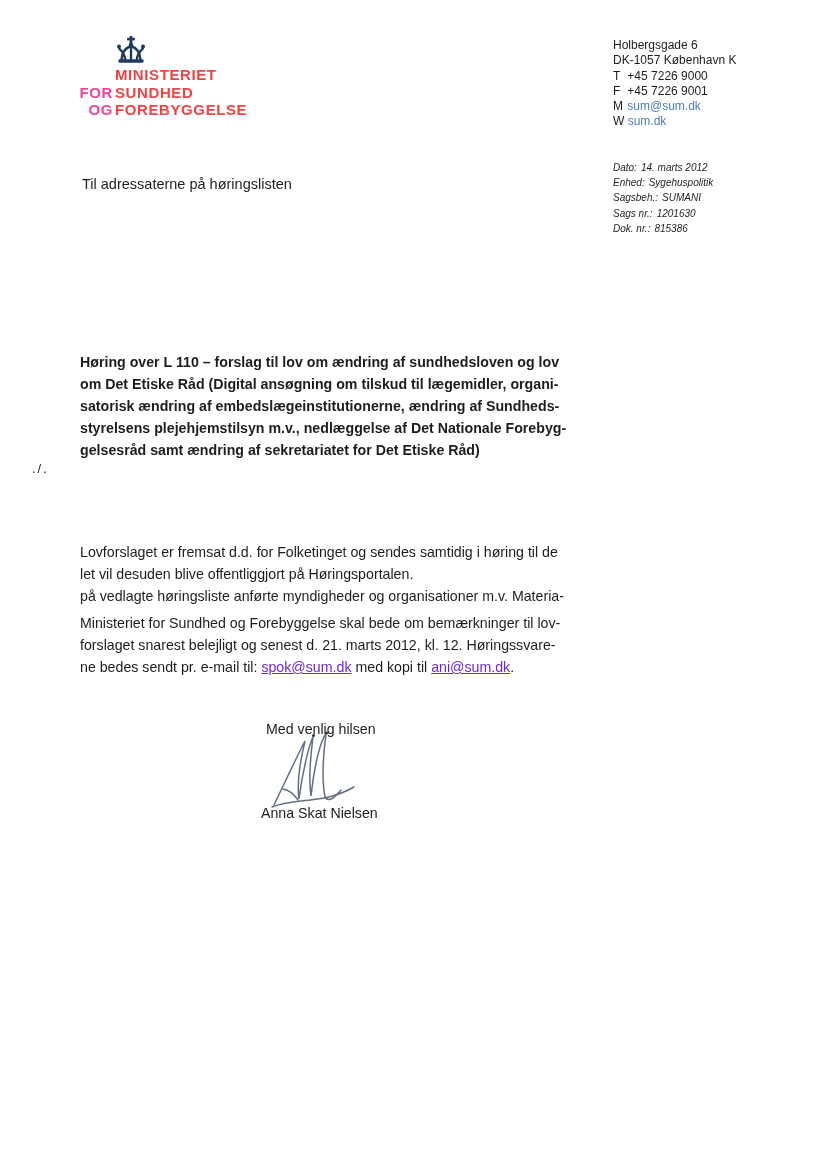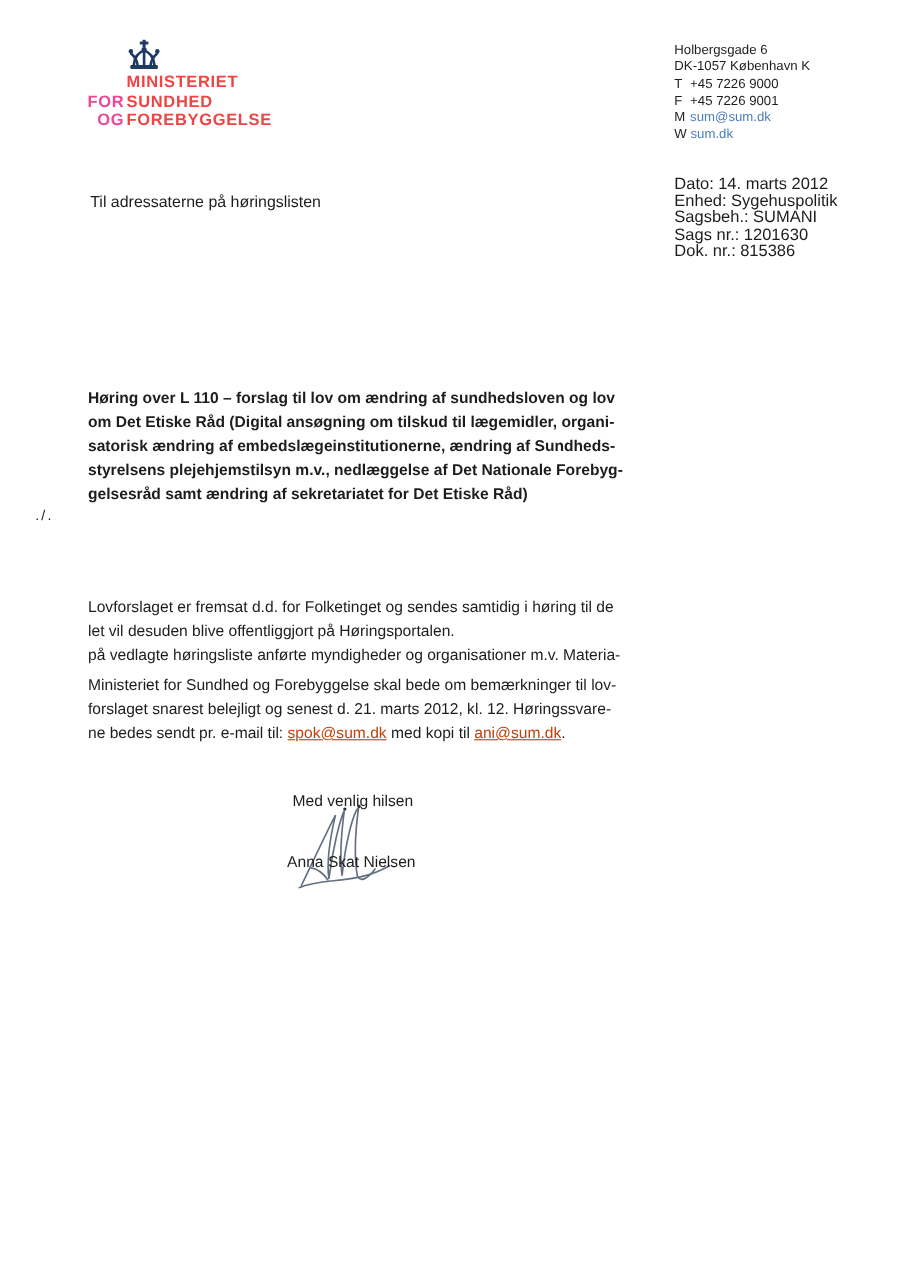--- a/index.html
+++ b/index.html
@@ -15,46 +15,46 @@
   .logo-prefix { width:37px; text-align:right; padding-right:2px; box-sizing:border-box; color:#ec4899; }
   .logo-main { color:#ef4444; }
 
   
   .contact { position:absolute; left:613px; top:38px; font-size:12px; line-height:15.3px; }
   .contact-block2 { }
   .contact-link { color:#4a7dbb; cursor:pointer; }
   .contact-label { display:inline-block; min-width:11px; }
 
   
-  .meta { position:absolute; left:613px; top:160px; font-size:15px; line-height:15.2px; }
+  .meta { position:absolute; left:613px; top:160px; font-size:10px; line-height:15.2px;font-style:italic; }
   .meta-value { margin-left:4px; }
 
   
   .recipient { position:absolute; left:82px; top:176px; font-size:14.5px; }
 
   
   .subject { position:absolute; left:80px; top:351px; font-weight:bold; font-size:14.2px; line-height:22px; }
   .subject div { white-space:nowrap; }
 
   
   .attach-mark { position:absolute; left:32px; top:461px; font-size:13px; letter-spacing:2px; }
 
   
   .para { position:absolute; left:80px; font-size:14.2px; line-height:22px; }
   .para div { white-space:nowrap; }
   .para-1 { top:460px; }
   .para-2 { top:541px; }
   .para-3 { top:612px; }
-  .body-link { color:#c2410c; text-decoration:underline; cursor:pointer; }
+  .body-link { color:#6d28d9; text-decoration:underline; cursor:pointer; }
   .bold { font-weight:normal;margin-top:20px; }
 
   
   .valediction { position:absolute; left:266px; top:701px; font-size:14.2px;margin-top:20px; }
   .signature { position:absolute; left:268px; top:728px; }
-  .sig-name { position:absolute; left:261px; top:776px; font-size:14.2px; }
+  .sig-name { position:absolute; left:261px; top:805px; font-size:14.2px; }
 </style>
 </head>
 <body>
 
 <div class="page">
 
   <div class="logo">
     <div class="logo-crown">
       <svg width="32" height="29" viewBox="0 0 32 29" aria-hidden="true">
         <g fill="#1e3a60">

